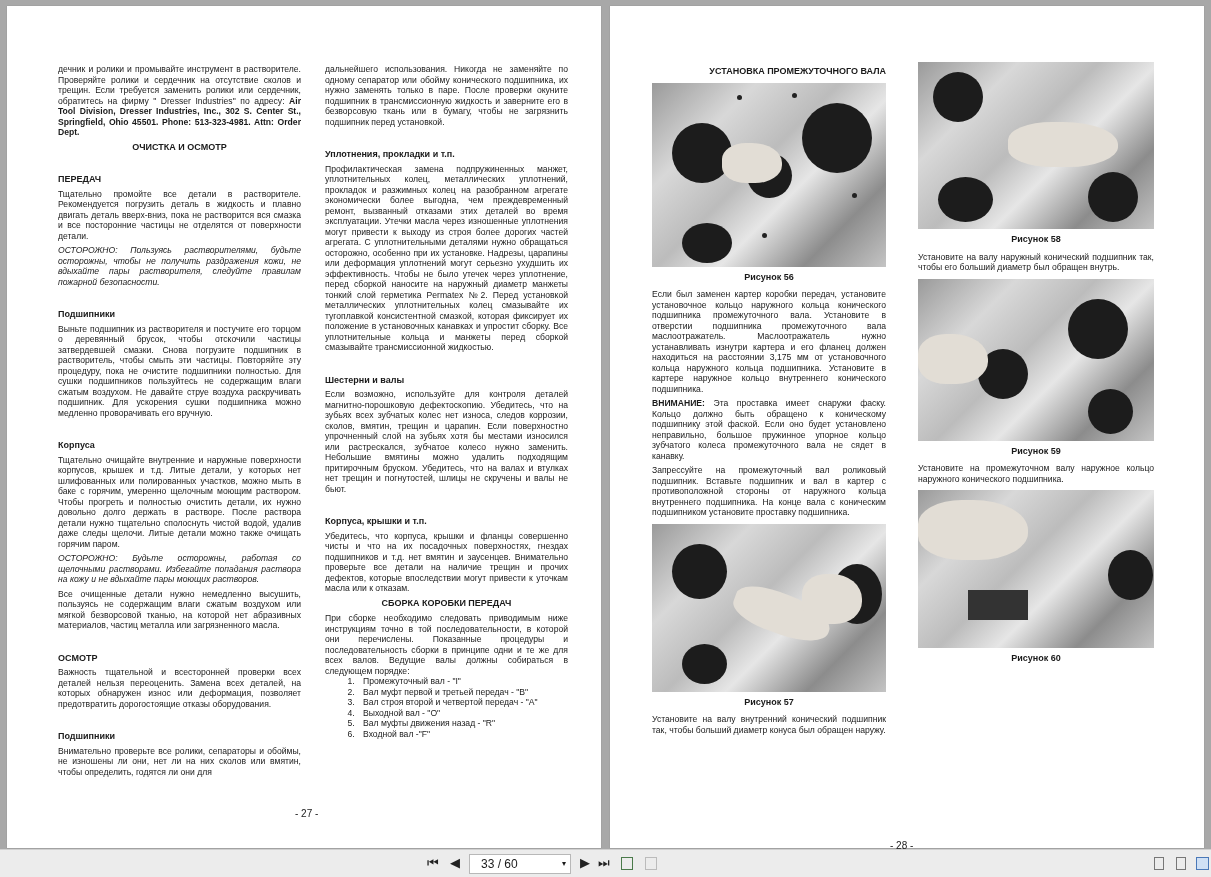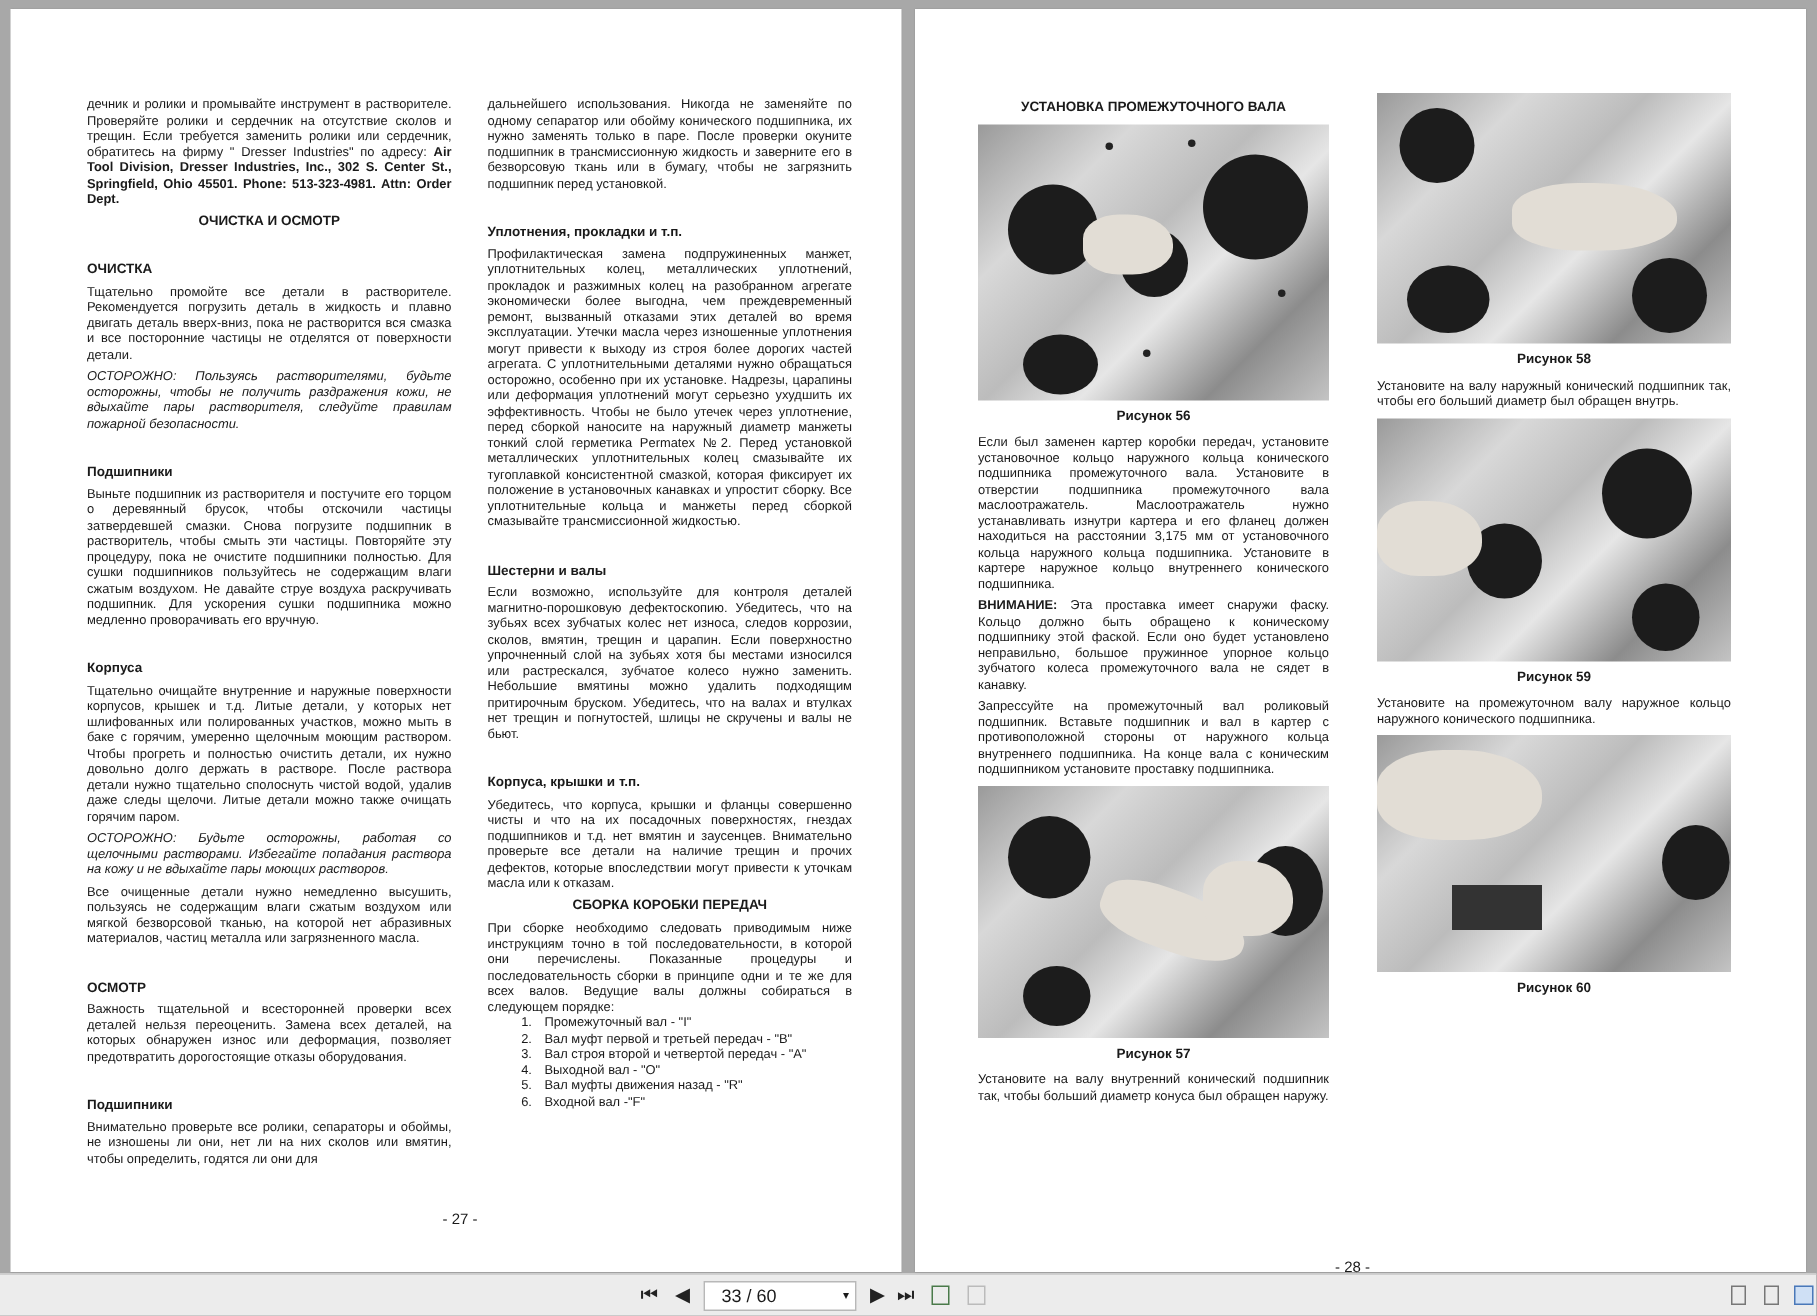--- a/index.html
+++ b/index.html
@@ -31,21 +31,21 @@
 </style>
 </head>
 <body>
 
 <div class="viewer">
 
   <div class="page left">
     <div class="col" style="left:51px;top:58px;width:243px;">
       <p><span>дечник и ролики и промывайте инструмент в растворителе. Проверяйте ролики и сердечник на отсутствие сколов и трещин. Если требуется заменить ролики или сердечник, обратитесь на фирму " Dresser Industries" по адресу: </span><span class="b">Air Tool Division, Dresser Industries, Inc., 302 S. Center St., Springfield, Ohio 45501. Phone: 513-323-4981. Attn: Order Dept.</span></p>
       <div class="h-center">ОЧИСТКА И ОСМОТР</div>
-      <div class="h-sec">ОЧИСТКА</div>
+      <div class="h-sec">ПЕРЕДАЧ</div>
       <p>Тщательно промойте все детали в растворителе. Рекомендуется погрузить деталь в жидкость и плавно двигать деталь вверх-вниз, пока не растворится вся смазка и все посторонние частицы не отделятся от поверхности детали.</p>
       <p class="ital">ОСТОРОЖНО: Пользуясь растворителями, будьте осторожны, чтобы не получить раздражения кожи, не вдыхайте пары растворителя, следуйте правилам пожарной безопасности.</p>
       <div class="h-sec">Подшипники</div>
       <p>Выньте подшипник из растворителя и постучите его торцом о деревянный брусок, чтобы отскочили частицы затвердевшей смазки. Снова погрузите подшипник в растворитель, чтобы смыть эти частицы. Повторяйте эту процедуру, пока не очистите подшипники полностью. Для сушки подшипников пользуйтесь не содержащим влаги сжатым воздухом. Не давайте струе воздуха раскручивать подшипник. Для ускорения сушки подшипника можно медленно проворачивать его вручную.</p>
       <div class="h-sec">Корпуса</div>
       <p>Тщательно очищайте внутренние и наружные поверхности корпусов, крышек и т.д. Литые детали, у которых нет шлифованных или полированных участков, можно мыть в баке с горячим, умеренно щелочным моющим раствором. Чтобы прогреть и полностью очистить детали, их нужно довольно долго держать в растворе. После раствора детали нужно тщательно сполоснуть чистой водой, удалив даже следы щелочи. Литые детали можно также очищать горячим паром.</p>
       <p class="ital">ОСТОРОЖНО: Будьте осторожны, работая со щелочными растворами. Избегайте попадания раствора на кожу и не вдыхайте пары моющих растворов.</p>
       <p>Все очищенные детали нужно немедленно высушить, пользуясь не содержащим влаги сжатым воздухом или мягкой безворсовой тканью, на которой нет абразивных материалов, частиц металла или загрязненного масла.</p>
       <div class="h-sec">ОСМОТР</div>
       <p>Важность тщательной и всесторонней проверки всех деталей нельзя переоценить. Замена всех деталей, на которых обнаружен износ или деформация, позволяет предотвратить дорогостоящие отказы оборудования.</p>
@@ -71,21 +71,21 @@
         <li>Вал муфты движения назад - "R"</li>
         <li>Входной вал -"F"</li>
       </ol>
     </div>
 
     <div class="pagenum" style="left:288px;">- 27 -</div>
   </div>
 
   <div class="page right">
     <div class="col" style="left:42px;top:56px;width:234px;">
-      <div class="h-center" style="margin-bottom:6px;">УСТАНОВКА ПРОМЕЖУТОЧНОГО ВАЛА</div>
+      <div class="h-center" style="margin-bottom:6px;text-align:right;">УСТАНОВКА ПРОМЕЖУТОЧНОГО ВАЛА</div>
       <div class="figure" style="width:234px;height:184px;">
         <div class="hole" style="left:20px;top:40px;width:60px;height:60px;"></div>
         <div class="hole" style="left:150px;top:20px;width:70px;height:70px;"></div>
         <div class="hole" style="left:95px;top:70px;width:45px;height:45px;"></div>
         <div class="hole" style="left:30px;top:140px;width:50px;height:40px;"></div>
         <div class="bolt" style="left:85px;top:12px;"></div>
           <div class="bolt" style="left:140px;top:10px;"></div>
           <div class="bolt" style="left:200px;top:110px;"></div>
           <div class="bolt" style="left:110px;top:150px;"></div>
         <div class="hand" style="left:70px;top:60px;width:60px;height:40px;"></div>

